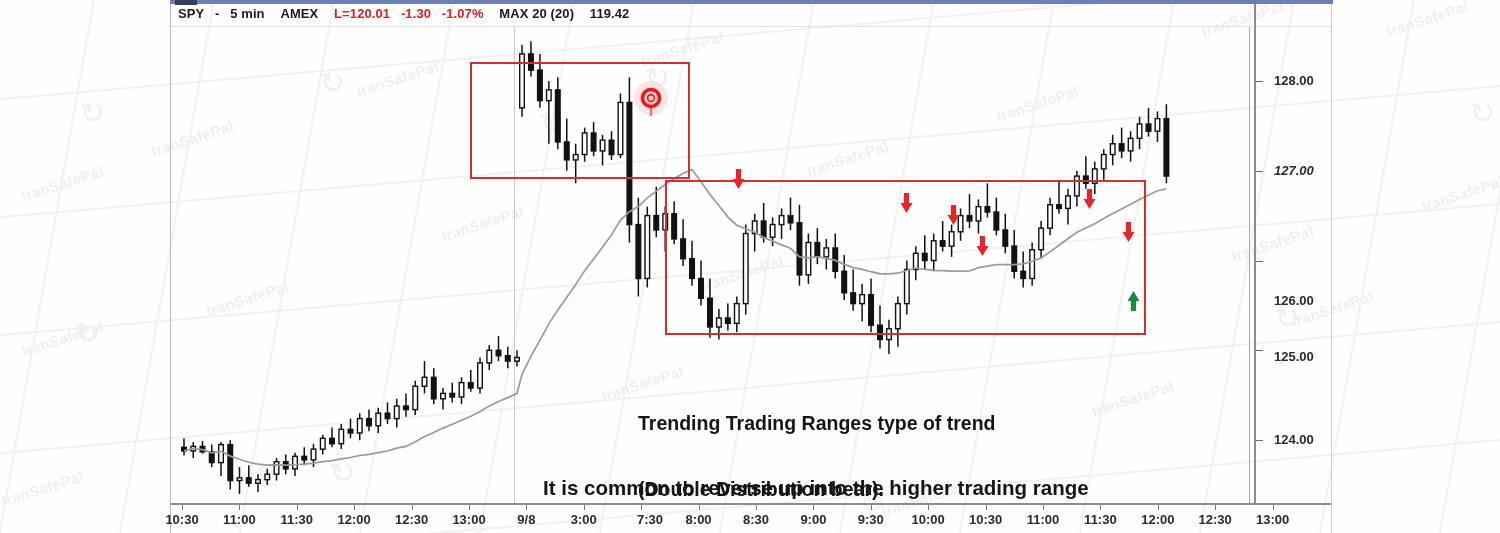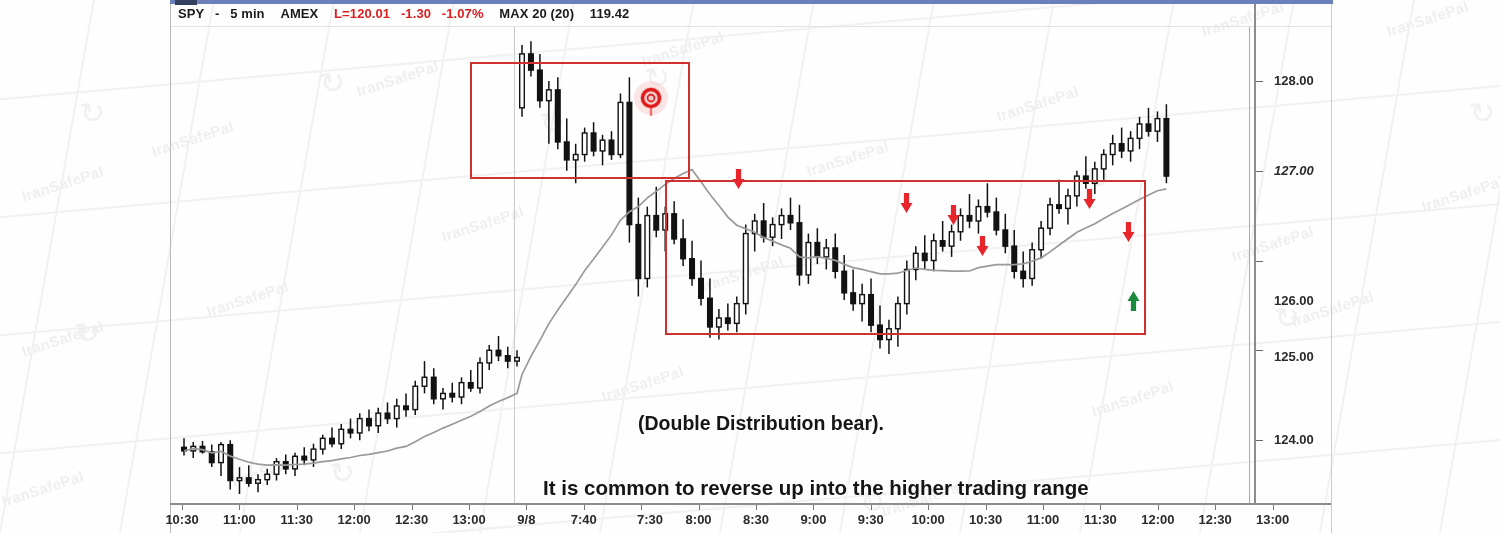--- a/index.html
+++ b/index.html
@@ -413,20 +413,21 @@
         <path d="M7.5 21 L1.5 11 L4.9 11 L4.9 1 L10.1 1 L10.1 11 L13.5 11 Z" fill="#e8252b"></path>
       </svg>
   </div>
   <div class="arw" style="left:1126px; top:290px;">
     <svg width="15" height="22" viewBox="0 0 15 22">
         <path d="M7.5 1 L13.5 11 L10.1 11 L10.1 21 L4.9 21 L4.9 11 L1.5 11 Z" fill="#1c8a3c"></path>
       </svg>
   </div>
 
   <div class="note note-a">
+    <div>Trending Trading Ranges type of trend</div>
     <div>(Double Distribution bear).</div>
   </div>
   <div class="note note-b">
     <div>It is common to reverse up into the higher trading range</div>
     
   </div>
 
   <div id="yLabels">
       <div class="ytick" style="top: 80.8868px;"></div>
       <div class="ylab" style="top: 72.8868px;">128.00</div>
@@ -448,21 +449,21 @@
       <div class="xlab" style="left: 296.8px;">11:30</div>
       <div class="xtick" style="left: 354.2px;"></div>
       <div class="xlab" style="left: 354.2px;">12:00</div>
       <div class="xtick" style="left: 411.6px;"></div>
       <div class="xlab" style="left: 411.6px;">12:30</div>
       <div class="xtick" style="left: 469px;"></div>
       <div class="xlab" style="left: 469px;">13:00</div>
       <div class="xtick" style="left: 526.4px;"></div>
       <div class="xlab" style="left: 526.4px;">9/8</div>
       <div class="xtick" style="left: 583.8px;"></div>
-      <div class="xlab" style="left: 583.8px;">7:40</div>
+      <div class="xlab" style="left: 583.8px;">3:00</div>
       <div class="xtick" style="left: 641.2px;"></div>
       <div class="xlab" style="left: 650px;">7:30</div>
       <div class="xtick" style="left: 698.6px;"></div>
       <div class="xlab" style="left: 698.6px;">8:00</div>
       <div class="xtick" style="left: 756px;"></div>
       <div class="xlab" style="left: 756px;">8:30</div>
       <div class="xtick" style="left: 813.4px;"></div>
       <div class="xlab" style="left: 813.4px;">9:00</div>
       <div class="xtick" style="left: 870.8px;"></div>
       <div class="xlab" style="left: 870.8px;">9:30</div>

